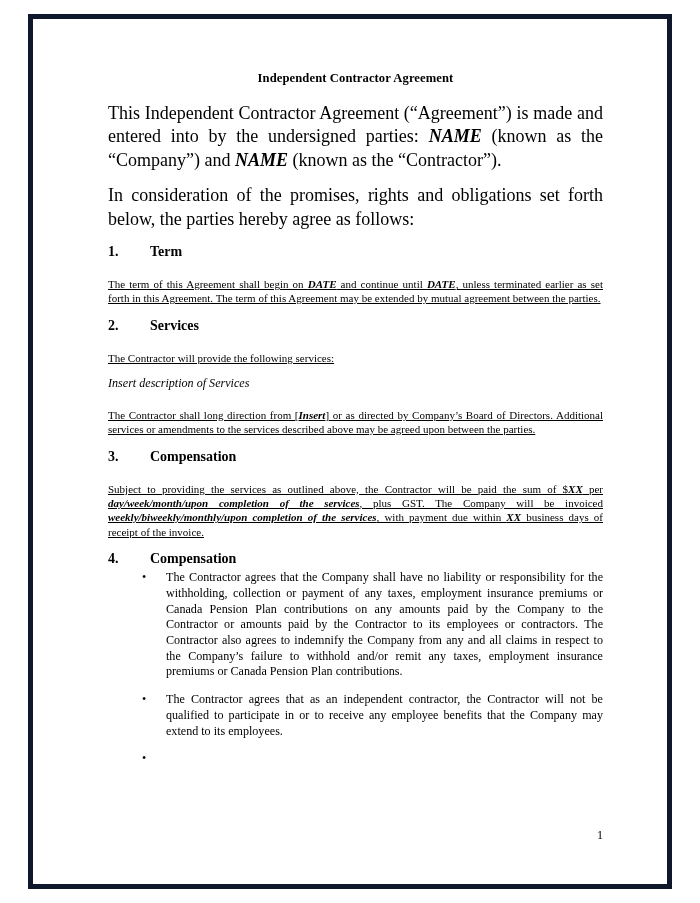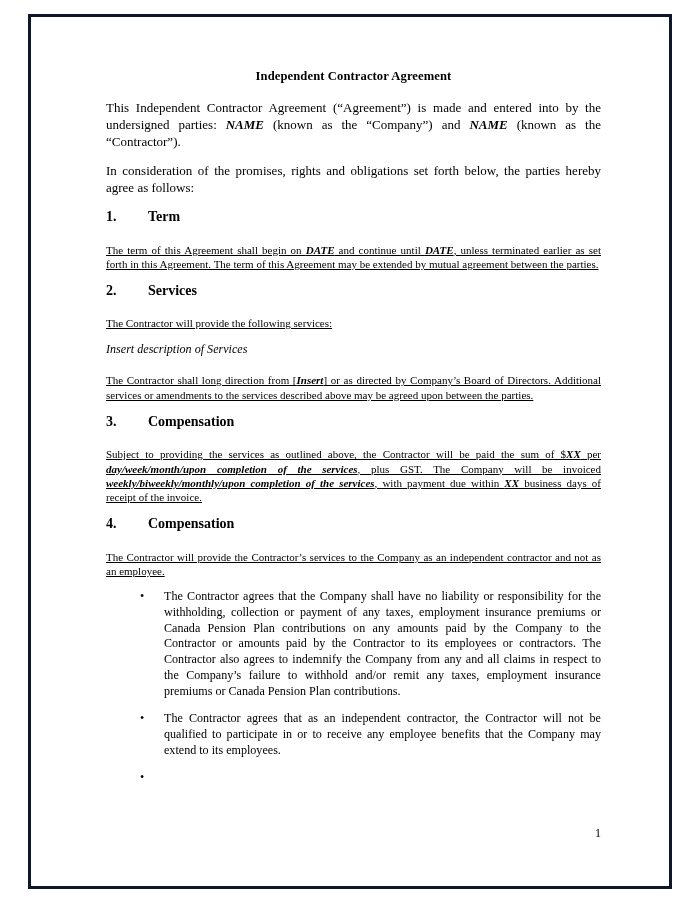--- a/index.html
+++ b/index.html
@@ -13,41 +13,41 @@
     font-family: "Liberation Serif", serif;
     color: #000000;
     overflow: hidden;
   }
   .page-frame {
     position: absolute;
     left: 28px;
     top: 14px;
     width: 644px;
     height: 875px;
-    border: 3px solid #0f172a;
+    border: 5px solid #0f172a;
     box-sizing: border-box;
     background: #ffffff;
   }
   .page-inner {
     position: absolute;
     left: 75px;
     top: 52px;
     width: 495px;
     height: 790px;
   }
   .doc-title {
     text-align: center;
     font-weight: bold;
     font-size: 12.6px;
     letter-spacing: 0.1px;
     margin: 0 0 16px 0;
   }
   p.body-para {
     margin: 12px 0 12px 0;
-    font-size: 13px;
+    font-size: 18px;
     line-height: 1.30;
     text-align: justify;
     text-justify: inter-word;
   }
   p.tight {
     margin-bottom: 4px;
   }
   .sec-head {
     margin: 0 0 2px 0;
     font-size: 14px;
@@ -121,21 +121,20 @@
     <p class="sec-body">The Contractor will provide the following services:</p>
 
     <p class="insert-italic">Insert description of Services</p>
 
     <p class="sec-body"><span>The Contractor shall long direction from [</span><b class="ital">Insert</b><span>] or as directed by Company’s Board of Directors. Additional services or amendments to the services described above may be agreed upon between the parties.</span></p>
 
     <div class="sec-head"><span class="num">3.</span><span>Compensation</span></div>
     <p class="sec-body"><span>Subject to providing the services as outlined above, the Contractor will be paid the sum of $</span><b class="ital">XX</b><span> per </span><b class="ital">day/week/month/upon completion of the services</b><span>, plus GST. The Company will be invoiced </span><b class="ital">weekly/biweekly/monthly/upon completion of the services</b><span>, with payment due within </span><b class="ital">XX</b><span> business days of receipt of the invoice.</span></p>
 
     <div class="sec-head"><span class="num">4.</span><span>Compensation</span></div>
-    <p class="sec-body">The Contractor will provide the Contractor’s services to the Company as an independent contractor and not as an employee.</p>
 
 
     <ul class="bullets">
       <li><span class="dot">•</span><span>The Contractor agrees that the Company shall have no liability or responsibility for the withholding, collection or payment of any taxes, employment insurance premiums or Canada Pension Plan contributions on any amounts paid by the Company to the Contractor or amounts paid by the Contractor to its employees or contractors. The Contractor also agrees to indemnify the Company from any and all claims in respect to the Company’s failure to withhold and/or remit any taxes, employment insurance premiums or Canada Pension Plan contributions.</span></li>
       <li><span class="dot">•</span><span>The Contractor agrees that as an independent contractor, the Contractor will not be qualified to participate in or to receive any employee benefits that the Company may extend to its employees.</span></li>
       <li><span class="dot">•</span></li>
     </ul>
 
     <div class="page-number">1</div>
   </div>

